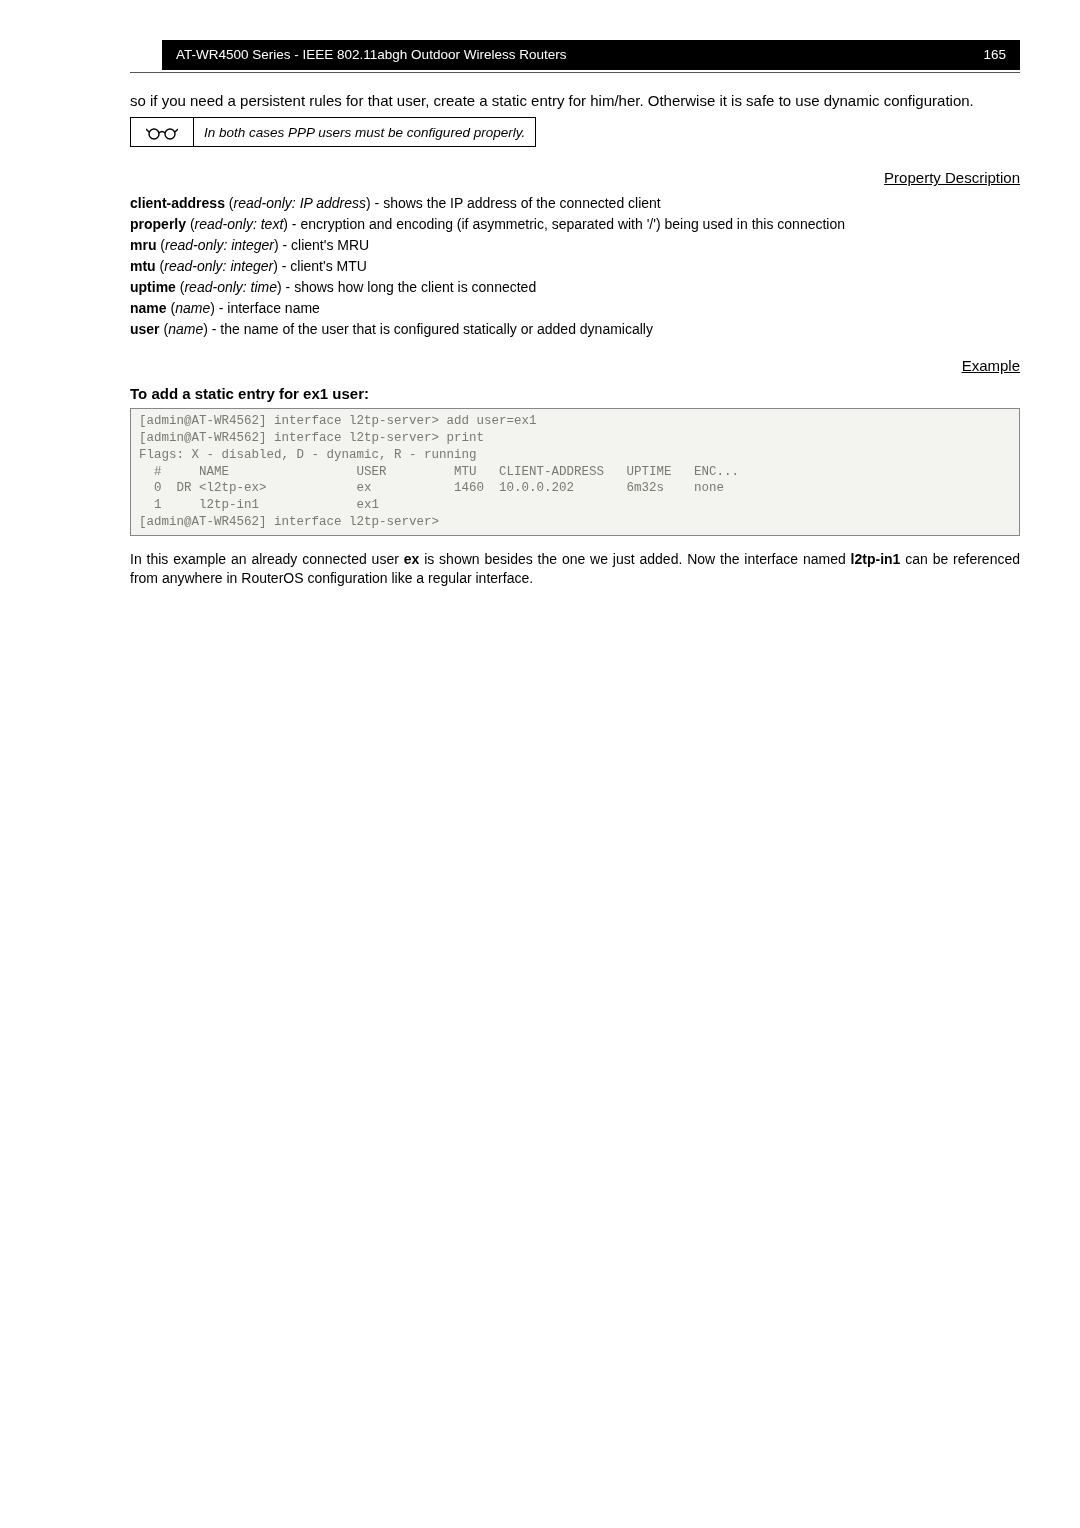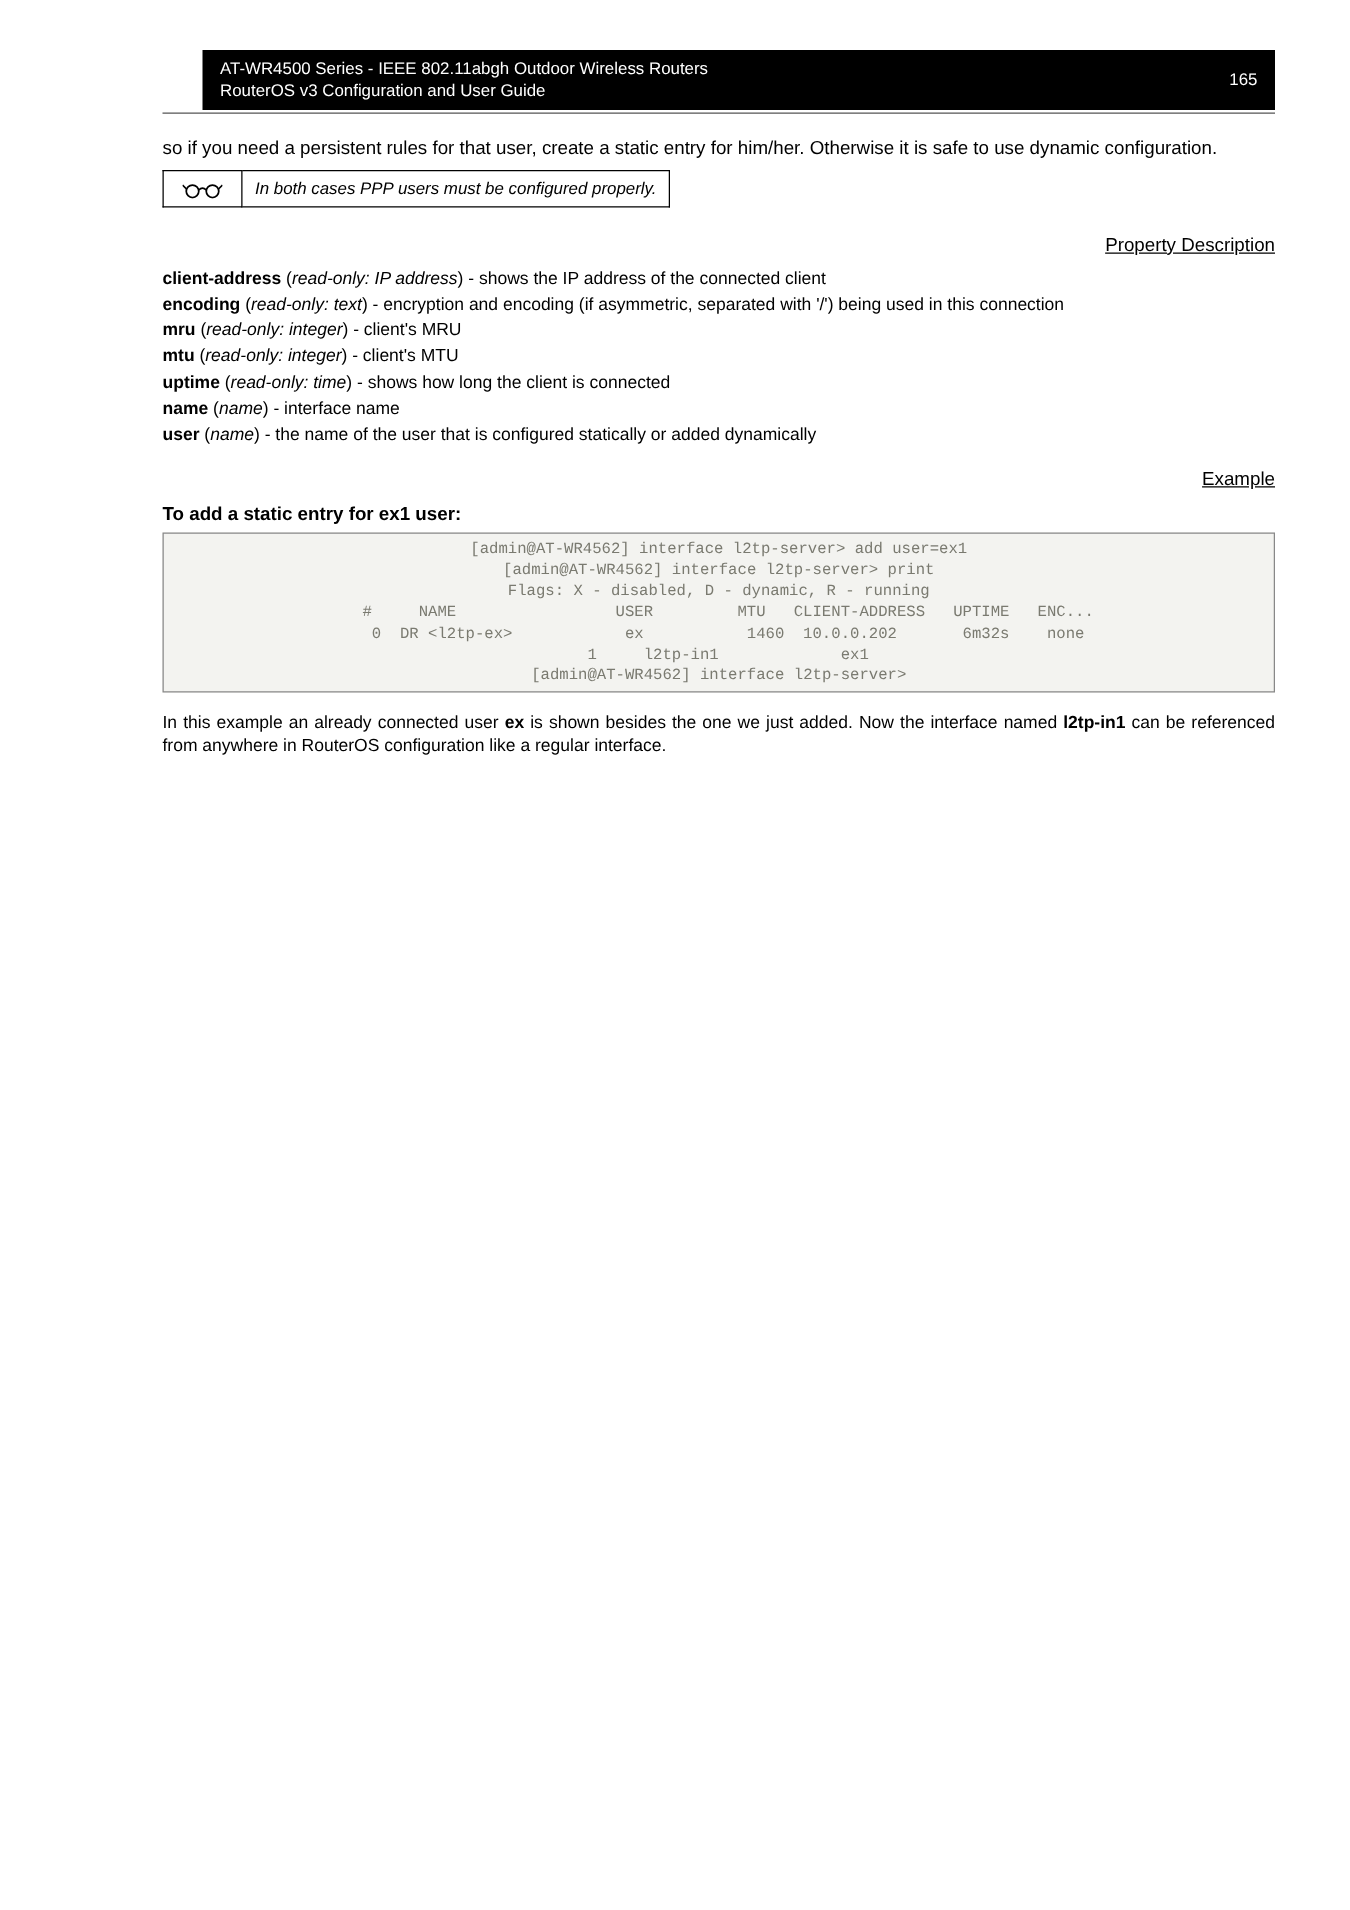--- a/index.html
+++ b/index.html
@@ -75,38 +75,36 @@
     border: 1px solid #888;
     background: #f3f3f0;
     font-family: "Courier New", monospace;
     font-size: 12.5px;
     color: #7a7a70;
     padding: 4px 8px;
     white-space: pre;
     line-height: 1.35;
     margin: 4px 0 14px 0;
     overflow-x: auto;
-    text-align: center;
   }
   .after-code {
     margin-top: 2px;
     font-size: 14px;
     line-height: 1.35;
     text-align: justify;
   }
 </style>
 </head>
 <body>
 
 <div class="page">
 
   <div class="header-bar">
     <div class="header-left">
       <div>AT-WR4500 Series - IEEE 802.11abgh Outdoor Wireless Routers</div>
-      <div>RouterOS v3 Configuration and User Guide</div>
     </div>
     <div class="page-number">165</div>
   </div>
   <hr class="hr-line">
 
   <p class="body-text">so if you need a persistent rules for that user, create a static entry for him/her. Otherwise it is safe to use dynamic configuration.</p>
 
   <table class="note-table">
     <tbody>
         <tr>
@@ -123,21 +121,21 @@
     </tr>
   </tbody>
     </table>
 
   <h3 class="section">Property Description</h3>
 
   <div class="prop-line">
     <b>client-address</b> (<i>read-only: IP address</i><span>) - shows the IP address of the connected client</span>
   </div>
   <div class="prop-line">
-    <b>encoding</b> (<i>read-only: text</i><span>) - encryption and encoding (if asymmetric, separated with '/') being used in this connection</span>
+    <b>properly</b> (<i>read-only: text</i><span>) - encryption and encoding (if asymmetric, separated with '/') being used in this connection</span>
   </div>
   <div class="prop-line">
     <b>mru</b> (<i>read-only: integer</i><span>) - client's MRU</span>
   </div>
   <div class="prop-line">
     <b>mtu</b> (<i>read-only: integer</i><span>) - client's MTU</span>
   </div>
   <div class="prop-line">
     <b>uptime</b> (<i>read-only: time</i><span>) - shows how long the client is connected</span>
   </div>

